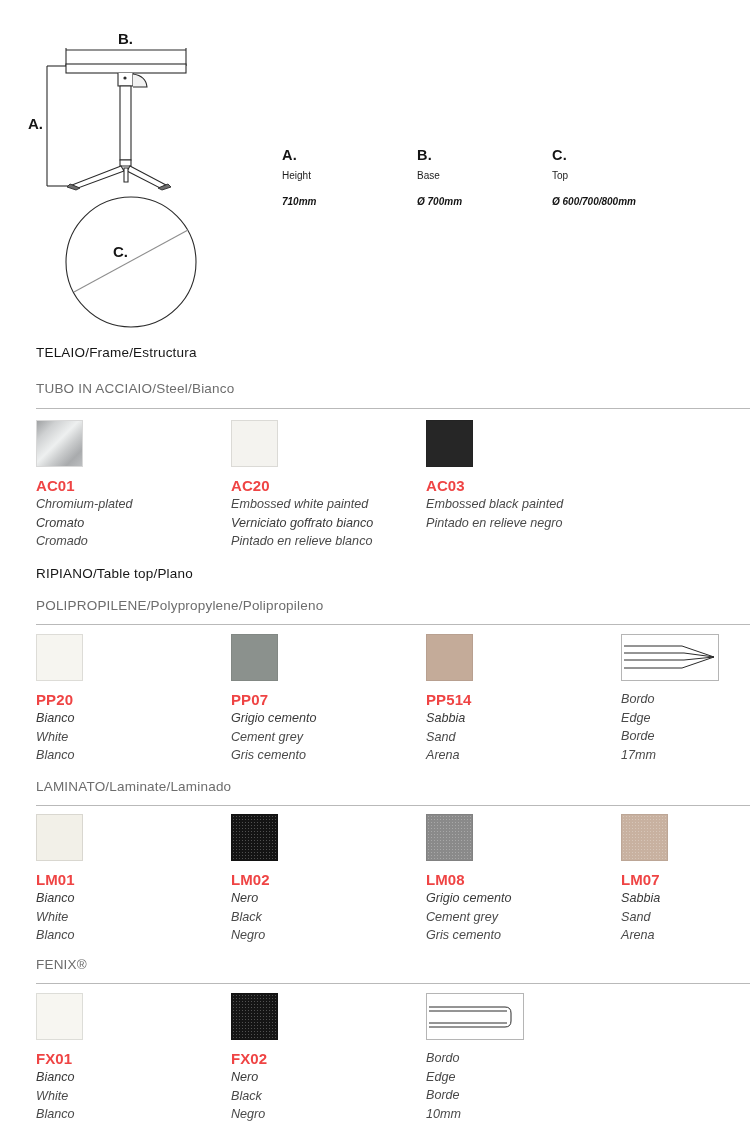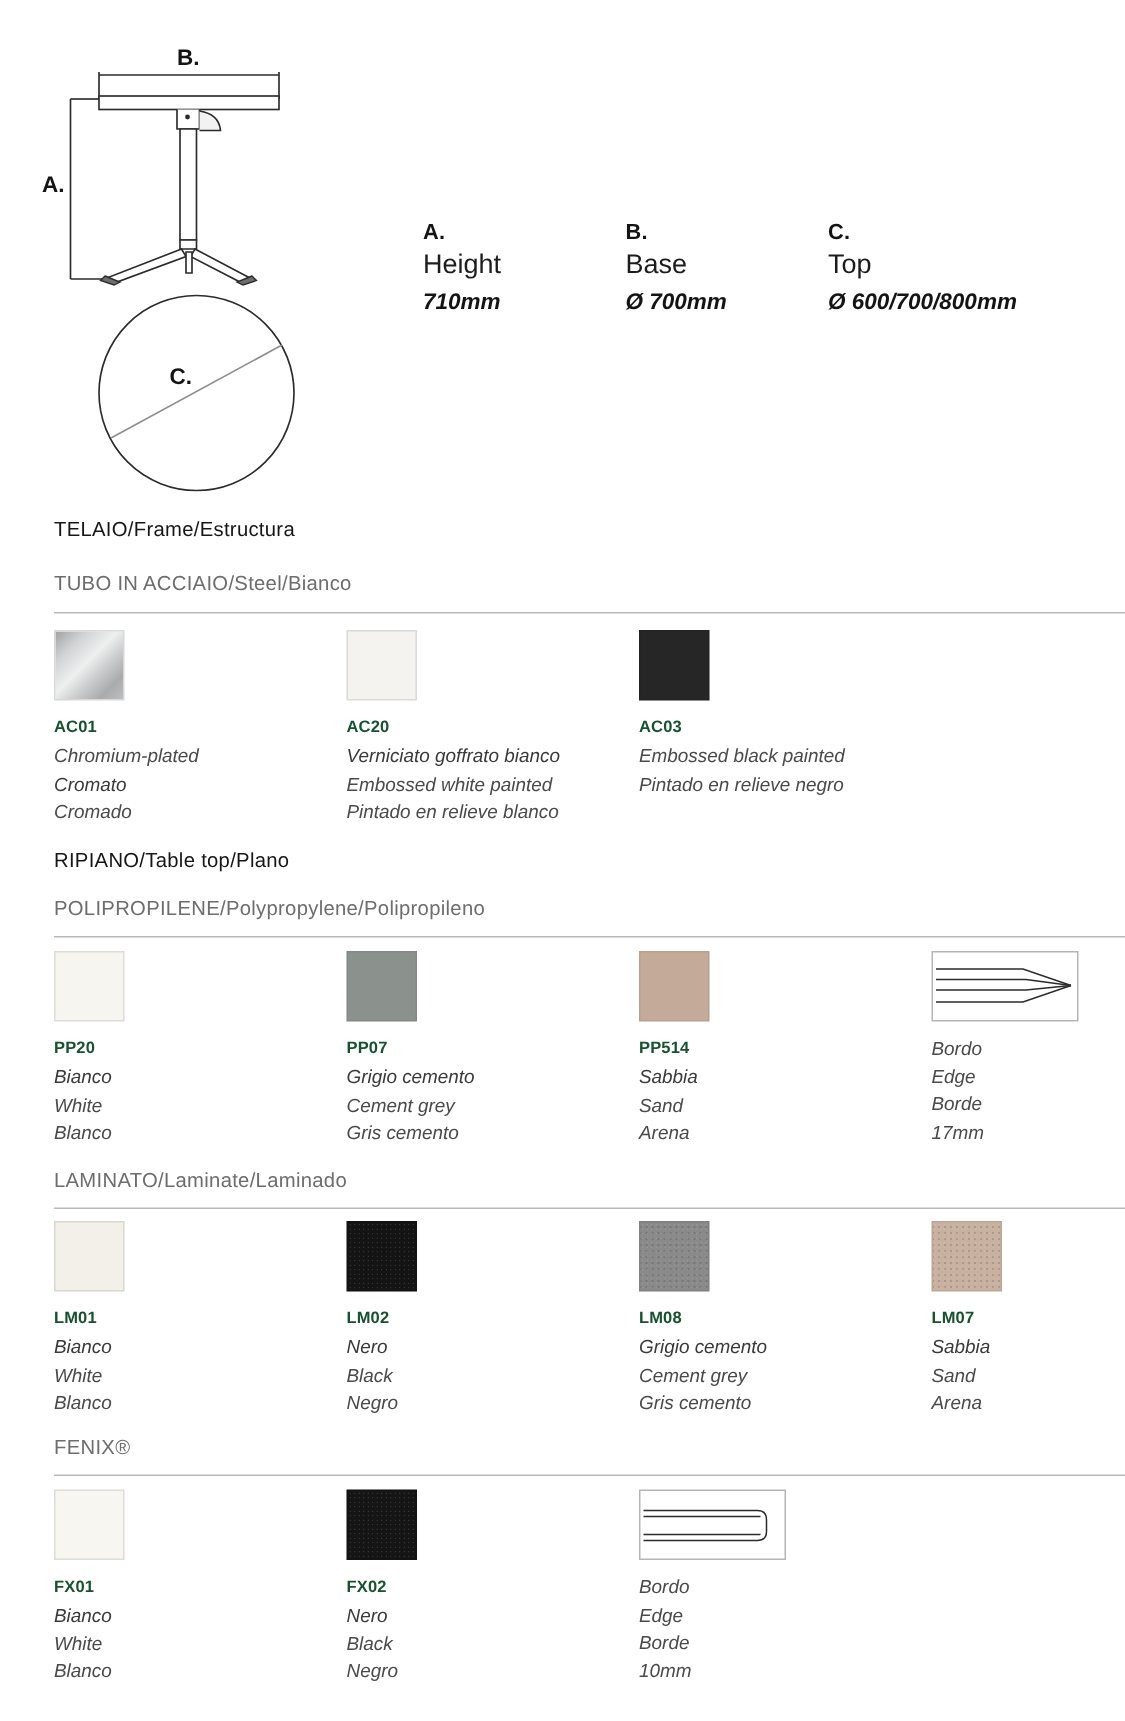--- a/index.html
+++ b/index.html
@@ -19,24 +19,24 @@
 
   
   .dims { position: absolute; left: 282px; top: 145px; width: 460px; display: flex; }
   .dim-col { width: 135px; }
   .dim-col.wide { width: 190px; }
   .dim-letter {
     font-size: 14.5px; font-weight: bold; color: #141414; line-height: 20px;
     letter-spacing: .2px;
   }
   .dim-name {
-    font-size: 18px; font-weight: normal; color: #1c1c1c; line-height: 22px;
+    font-size: 10px; font-weight: normal; color: #1c1c1c; line-height: 22px;
   }
   .dim-value {
-    font-size: 15px; font-weight: bold; font-style: italic; color: #141414;
+    font-size: 10px; font-weight: bold; font-style: italic; color: #141414;
     line-height: 30px; white-space: nowrap;
   }
 
   
   .section { position: absolute; left: 0; width: 750px; }
   .section-title {
     position: absolute; left: 36px;
     font-size: 13.5px; font-weight: normal; color: #161616; letter-spacing: .2px;
   }
   .section-sub {
@@ -70,21 +70,21 @@
     background-position: 0 0, 2px 1px;
     opacity: .85;
   }
   .edge-box {
     width: 98px; height: 47px; border: 1px solid #b5b5b5; background: #fff;
     display: block;
   }
   .edge-box svg { display: block; }
 
   .code {
-    font-size: 11px; font-weight: bold; color: #14532d;
+    font-size: 15px; font-weight: bold; color: #ef4444;
     line-height: 19px; margin-top: 9px; letter-spacing: .1px;
   }
   .desc {
     font-size: 12.6px; font-style: italic; font-weight: normal;
     color: #4a4a4a; line-height: 18.5px; white-space: nowrap;
   }
   .desc.first { color: #3a3a3a; }
   .label-italic {
     font-size: 12.6px; font-style: italic; color: #4a4a4a; line-height: 18.5px;
     margin-top: 9px;
@@ -160,22 +160,22 @@
       <div class="cell" style="left:36px;">
         <span class="swatch chrome"></span>
         <div class="code">AC01</div>
         <div class="desc">Chromium-plated</div>
         <div class="desc first">Cromato</div>
         <div class="desc">Cromado</div>
       </div>
       <div class="cell" style="left:231px;">
         <span class="swatch" style="background:#f4f3ef;"></span>
         <div class="code">AC20</div>
+        <div class="desc">Embossed white painted</div>
         <div class="desc first">Verniciato goffrato bianco</div>
-        <div class="desc">Embossed white painted</div>
         <div class="desc">Pintado en relieve blanco</div>
       </div>
       <div class="cell" style="left:426px;">
         <span class="swatch noborder" style="background:#262626;"></span>
         <div class="code">AC03</div>
         <div class="desc">Embossed black painted</div>
         <div class="desc">Pintado en relieve negro</div>
       </div>
     </div>
   </div>

